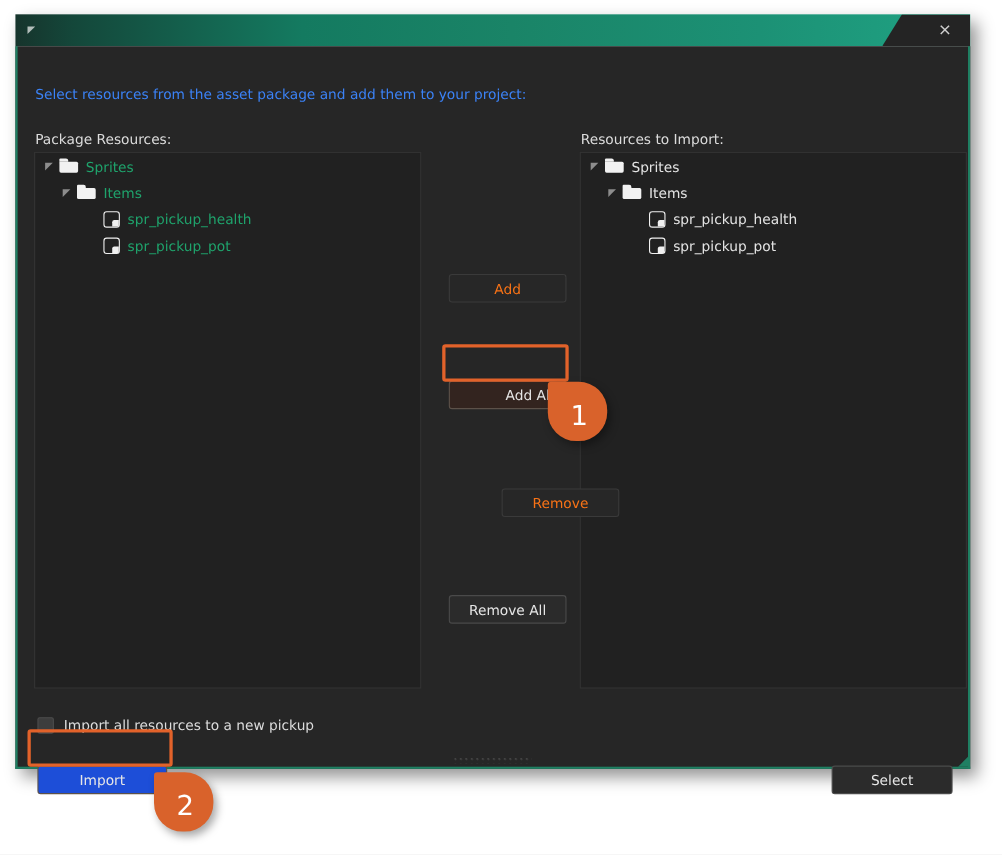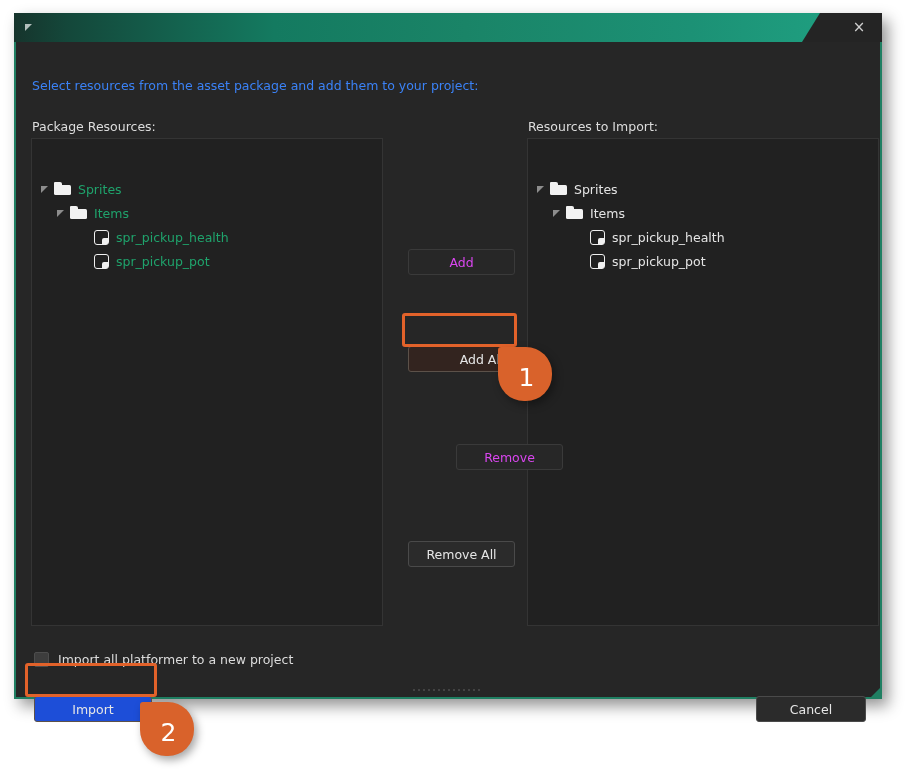--- a/index.html
+++ b/index.html
@@ -137,21 +137,21 @@
 
   .tree-row {
     position: relative;
     height: 24px;
     display: flex;
     align-items: center;
     font-size: 12.5px;
     white-space: nowrap;
     cursor: default;
   }
-  .tree-row.depth0 { padding-left: 8px; margin-top: 38px; }
+  .tree-row.depth0 { padding-left: 8px; }
   .tree-row.depth1 { padding-left: 24px; }
   .tree-row.depth2 { padding-left: 48px; }
 
   
   .expander {
     width: 11px;
     height: 11px;
     margin-right: 3px;
     position: relative;
     flex: 0 0 auto;
@@ -228,21 +228,21 @@
     box-sizing: border-box;
     color: #e6e6e6;
     font-size: 12.5px;
     display: flex;
     align-items: center;
     justify-content: center;
     cursor: pointer;
     user-select: none;
   }
   .mid-btn.disabled {
-    color: #d946ef;
+    color: #f97316;
     border-color: #3a3a3a;
     background: #272727;
     cursor: default;
   }
   .mid-btn.hot {
     background: #33241f;
     border-color: #5c5149;
   }
   #btn-add        { top: 207px; }
   #btn-add-all    { top: 304px; padding-left: 40px; }
@@ -431,25 +431,25 @@
         </div>
       </div>
 
     <div class="mid-btn disabled" id="btn-add">Add</div>
     <div class="mid-btn hot" id="btn-add-all">Add All</div>
     <div class="mid-btn disabled" id="btn-remove">Remove</div>
     <div class="mid-btn" id="btn-remove-all">Remove All</div>
 
     <div class="checkbox-row">
       <div class="checkbox-box"></div>
-      <div class="checkbox-label">Import all platformer to a new project</div>
+      <div class="checkbox-label">Import all resources to a new pickup</div>
     </div>
 
     <div class="footer-btn" id="btn-import">Import</div>
-    <div class="footer-btn" id="btn-cancel">Cancel</div>
+    <div class="footer-btn" id="btn-cancel">Select</div>
 
     <div class="resize-grip"></div>
     <div class="corner-accent"></div>
   </div>
 
   <div class="highlight-box" id="hl-add-all"></div>
   <div class="highlight-box" id="hl-import"></div>
 </div>
 
 <div class="badge" id="badge-1">

